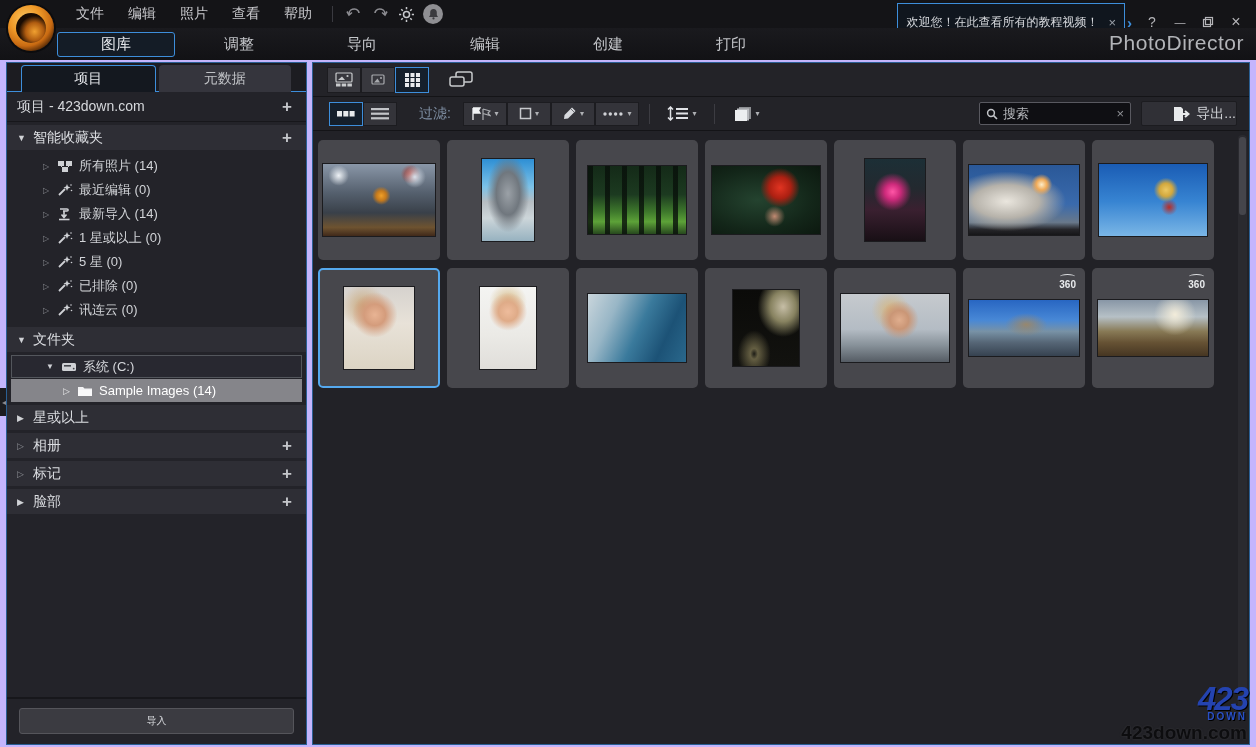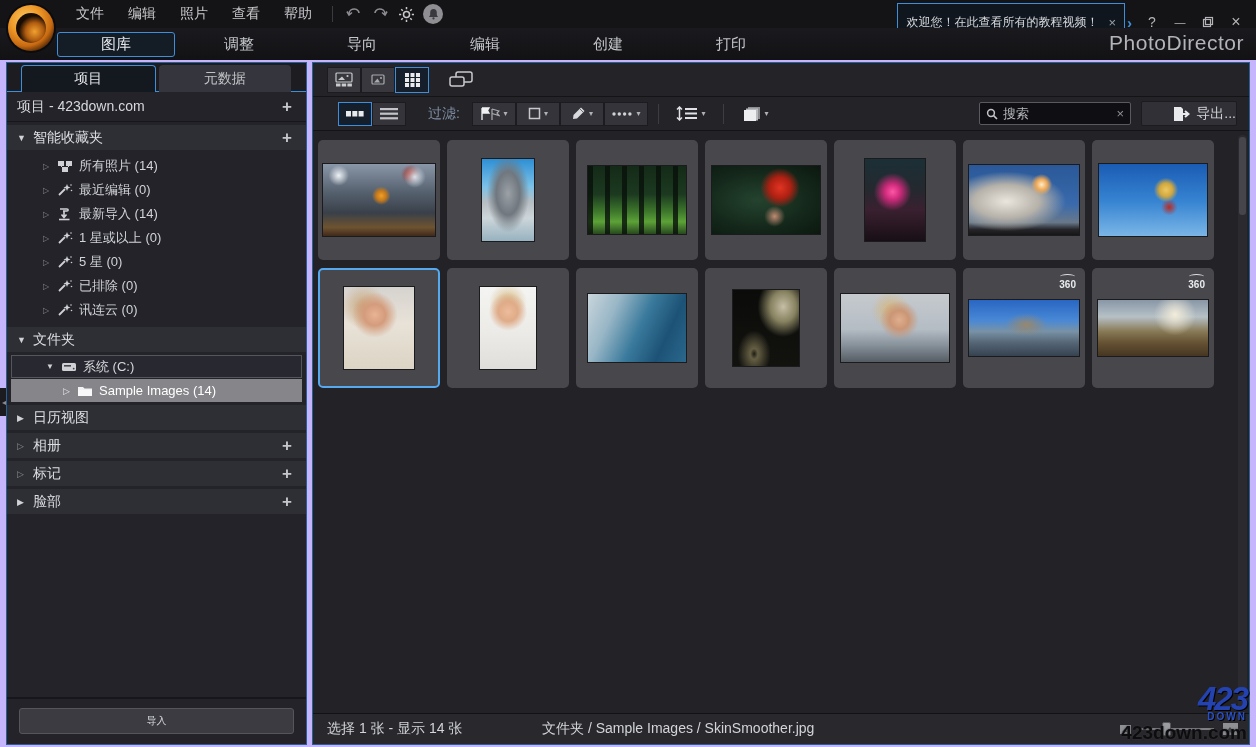--- a/index.html
+++ b/index.html
@@ -58,21 +58,21 @@
   .side-fill { flex:1; }
   .import-wrap { border-top:2px solid #17171b; padding:9px 12px 10px 12px; }
   .import-btn { width:100%; height:26px; background:#3b3b41; border:1px solid #55555b; border-radius:3px; color:#d8dade; font-size:10px; font-family:inherit; }
 
   
   .main { position:absolute; left:312px; top:62px; width:938px; height:683px; background:#222227; border:1px solid #2a5f93; }
   .toolbar1 { height:34px; display:flex; align-items:center; padding-left:14px; background:#232328; border-bottom:1px solid #141417; }
   .tb-btn { width:34px; height:26px; background:#38383e; border:1px solid #1c1c20; display:flex; align-items:center; justify-content:center; }
   .tb-btn.active { background:#151f2b; border:1px solid #3d8edb; }
   .tb-gap { width:16px; }
-  .toolbar2 { height:34px; display:flex; align-items:center; padding-left:25px; background:#232328; border-bottom:1px solid #141417; position:relative; }
+  .toolbar2 { height:34px; display:flex; align-items:center; padding-left:16px; background:#232328; border-bottom:1px solid #141417; position:relative; }
   .tb2-btn { width:34px; height:24px; background:#34343a; border:1px solid #1c1c20; display:flex; align-items:center; justify-content:center; }
   .tb2-btn.active { background:#151f2b; border:1px solid #3d8edb; }
   .tb2-btn.wide { width:44px; }
   .filter-label { margin:0 12px 0 22px; font-size:14px; color:#7e8ea2; }
   .caret { font-size:8px; color:#aeb0b4; margin-left:3px; }
   .tb-sep { width:1px; height:20px; background:#3c3c42; margin:0 10px; }
   .search-box { position:absolute; right:118px; top:5px; width:152px; height:23px; background:#0f0f13; border:1px solid #595960; border-radius:2px; display:flex; align-items:center; padding:0 6px; }
   .search-box input { flex:1; background:transparent; border:none; outline:none; color:#c2c4c8; font-size:13px; font-family:inherit; margin-left:5px; width:90px; }
   .search-box input::placeholder { color:#b8babe; }
   .search-clear { color:#8f9196; font-size:13px; }
@@ -310,21 +310,21 @@
             <path d="M1 2 L6 2 L7.5 3.5 L15 3.5 L15 11 L1 11 Z" fill="#f2f2f4"></path>
             <path d="M1 5 L15 5 L15 11 L1 11 Z" fill="#ffffff" opacity=".5"></path>
           </svg>
       </span>
       <span>Sample Images (14)</span>
     </div>
 
     <div id="side-sections">
         <div class="section-row">
           <span class="arr">▶</span>
-          <span>日历视图</span>
+          <span>星或以上</span>
           <span class="flex-sp"></span>
         </div>
         <div class="section-row">
           <span class="arr hollow">▷</span>
           <span>相册</span>
           <span class="flex-sp"></span>
           <span class="plus">+</span>
         </div>
         <div class="section-row">
           <span class="arr hollow">▷</span>
@@ -532,41 +532,20 @@
           <div class="card">
             <div class="badge360">360</div>
             <div class="thumb" style="width: 112px; height: 58px; background: radial-gradient(circle at 70% 26%, rgb(242, 236, 218) 0%, rgba(0, 0, 0, 0) 24%), linear-gradient(rgb(136, 150, 166) 0%, rgb(182, 192, 198) 30%, rgb(136, 122, 86) 56%, rgb(102, 82, 52) 76%, rgb(70, 54, 34) 100%);"></div>
           </div>
         </div>
     </div>
     <div class="vscroll">
         <div class="thumbbar"></div>
       </div>
 
-    <div class="statusbar">
-      <span class="sel-text">选择 1 张 - 显示 14 张</span>
-      <span class="path-text">文件夹 / Sample Images / SkinSmoother.jpg</span>
-      <div class="zoom-controls">
-        <span class="icn">
-          <svg width="13" height="11" viewBox="0 0 13 11">
-              <rect x="1" y="1" width="11" height="9" fill="#8e9094"></rect>
-              <path d="M3 8 L6 4.5 L8.5 8 Z" fill="#44464a"></path>
-            </svg>
-        </span>
-        <div class="zslider">
-            <div class="zhandle"></div>
-          </div>
-        <span class="icn">
-          <svg width="17" height="14" viewBox="0 0 17 14">
-              <rect x="1" y="1" width="15" height="12" fill="#8e9094"></rect>
-              <path d="M3.5 10.5 L8 5 L12 10.5 Z" fill="#44464a"></path>
-            </svg>
-        </span>
-      </div>
-    </div>
 
     <div class="watermark">
       <div class="wm-logo">423</div>
       <div class="wm-sub">DOWN</div>
       <div class="wm-url">423down.com</div>
     </div>
   </main>
 </div>
 
 </body></html>

